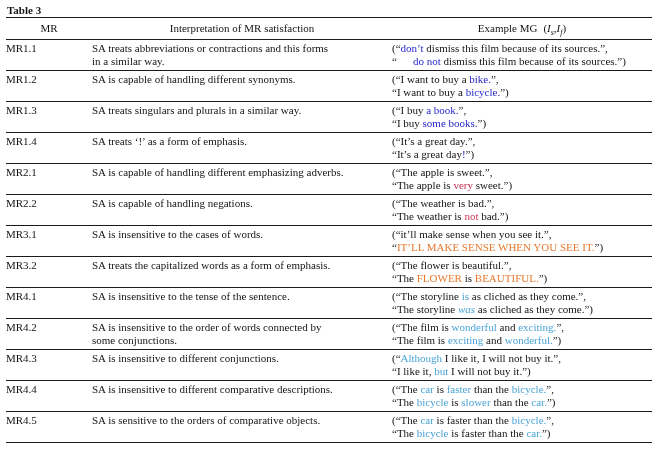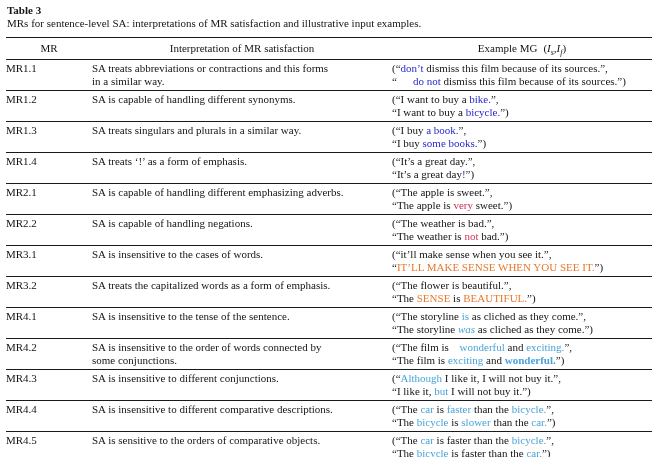--- a/index.html
+++ b/index.html
@@ -34,21 +34,20 @@
   .ex-line, .in-line { white-space: nowrap; }
   .math { margin-left: 6px; }
   .mvar { font-style: italic; }
   sub.msub { font-style: italic; font-size: 8px; line-height: 0; }
 </style>
 </head>
 <body>
 
 <div class="page">
   <div class="table-label">Table 3</div>
-  <div class="table-caption">MRs for sentence-level SA: interpretations of MR satisfaction and illustrative input examples.</div>
 
   <table class="mr-table">
     <thead>
       <tr>
         <th class="c-mr">MR</th>
         <th class="c-interp">Interpretation of MR satisfaction</th>
         <th class="c-example">
           <span>Example MG</span><span class="math"><span>(</span><span class="mvar">I</span><sub class="msub">s</sub><span>,</span><span class="mvar">I</span><sub class="msub">f</sub><span>)</span></span>
         </th>
       </tr>
@@ -132,21 +131,21 @@
           </td>
   </tr>
 
   <tr class="mr-row">
     <td class="c-mr">MR3.2</td>
     <td class="c-interp">
             <div class="in-line">SA treats the capitalized words as a form of emphasis.</div>
           </td>
     <td class="c-example">
             <div class="ex-line"><span>(“The flower is beautiful.”,</span></div>
-            <div class="ex-line"><span>“The </span><span style="color: rgb(232, 120, 45);">SENSE</span><span> is </span><span style="color: rgb(232, 120, 45);">BEAUTIFUL.</span><span>”)</span></div>
+            <div class="ex-line"><span>“The </span><span style="color: rgb(232, 120, 45);">FLOWER</span><span> is </span><span style="color: rgb(232, 120, 45);">BEAUTIFUL.</span><span>”)</span></div>
           </td>
   </tr>
 
   <tr class="mr-row">
     <td class="c-mr">MR4.1</td>
     <td class="c-interp">
             <div class="in-line">SA is insensitive to the tense of the sentence.</div>
           </td>
     <td class="c-example">
             <div class="ex-line"><span>(“The storyline </span><span style="color: rgb(74, 163, 214);">is</span><span> as cliched as they come.”,</span></div>
@@ -154,22 +153,22 @@
           </td>
   </tr>
 
   <tr class="mr-row">
     <td class="c-mr">MR4.2</td>
     <td class="c-interp">
             <div class="in-line">SA is insensitive to the order of words connected by</div>
             <div class="in-line">some conjunctions.</div>
           </td>
     <td class="c-example">
-            <div class="ex-line"><span>(“The film is </span><span style="color: rgb(74, 163, 214); margin-left: 8px;">wonderful</span><span> and </span><span style="color: rgb(74, 163, 214);">exciting.</span><span>”,</span></div>
-            <div class="ex-line"><span>“The film is </span><span style="color: rgb(74, 163, 214);">exciting</span><span> and </span><span style="color: rgb(74, 163, 214); font-weight: bold;">wonderful.</span><span>”)</span></div>
+            <div class="ex-line"><span>(“The film is </span><span style="color: rgb(74, 163, 214);">wonderful</span><span> and </span><span style="color: rgb(74, 163, 214);">exciting.</span><span>”,</span></div>
+            <div class="ex-line"><span>“The film is </span><span style="color: rgb(74, 163, 214);">exciting</span><span> and </span><span style="color: rgb(74, 163, 214);">wonderful.</span><span>”)</span></div>
           </td>
   </tr>
 
   <tr class="mr-row">
     <td class="c-mr">MR4.3</td>
     <td class="c-interp">
             <div class="in-line">SA is insensitive to different conjunctions.</div>
           </td>
     <td class="c-example">
             <div class="ex-line"><span>(“</span><span style="color: rgb(74, 163, 214);">Although</span><span> I like it, I will not buy it.”,</span></div>

